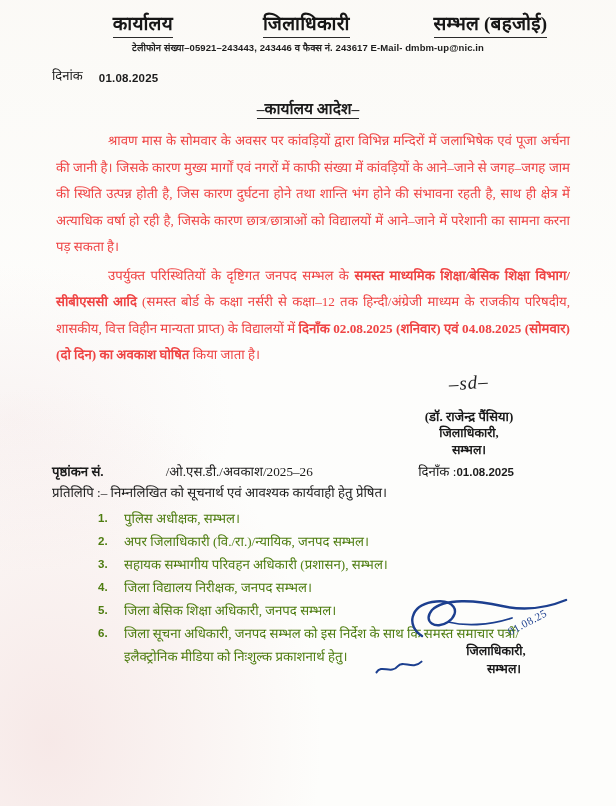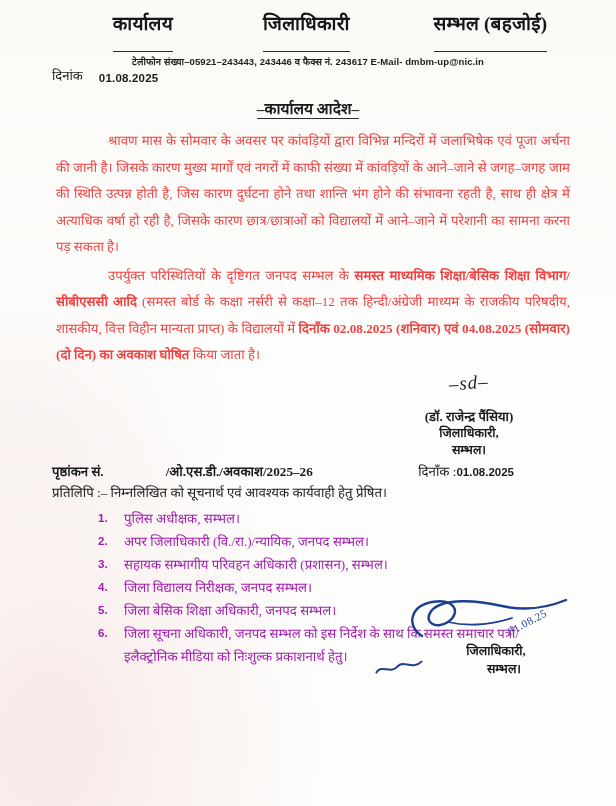--- a/index.html
+++ b/index.html
@@ -47,21 +47,21 @@
     display: inline-block;
     font-size: 19px;
     font-weight: 700;
     letter-spacing: 0.2px;
     color: #161616;
     white-space: nowrap;
   }
   .office-line .seg { display: inline-block; }
   .office-line .seg.underlined {
     border-bottom: 1.6px solid #2a2a2a;
-    padding-bottom: 15px;
+    padding-bottom: 1px;
     margin-left: 44px;
   }
   .office-line .gap-a { display:inline-block; width: 46px; }
   .office-line .gap-b { display:inline-block; width: 40px; }
 
   .contact-line {
     margin-top: 3px;
     font-size: 9.5px;
     font-weight: 700;
     color: #1d1d1d;
@@ -176,21 +176,21 @@
     top: 462px;
   }
   .endorse-row {
     display: flex;
     align-items: baseline;
     font-size: 13.2px;
   }
   .endorse-row .e-label { font-weight: 600; }
   .endorse-row .e-ref {
     padding-left: 62px;
-    font-weight: 700;
+    font-weight: 400;
   }
   .endorse-row .e-date {
     margin-left: auto;
     padding-right: 62px;
     display: flex;
     gap: 0;
     align-items: baseline;
   }
   .endorse-row .e-date .dv {
     font-family: "Liberation Sans", sans-serif;
@@ -208,21 +208,21 @@
     padding: 0 0 0 46px;
     list-style: none;
     counter-reset: rcp;
   }
   ol.recipients li {
     counter-increment: rcp;
     position: relative;
     font-size: 13.2px;
     line-height: 23px;
     padding-left: 26px;
-    color: #a21caf;
+    color: #4d7c0f;
   }
   ol.recipients li::before {
     content: counter(rcp) ".";
     position: absolute;
     left: 0;
     font-family: "Liberation Sans", sans-serif;
     font-size: 11.5px;
     font-weight: 700;
   }
   ol.recipients li .cont {

